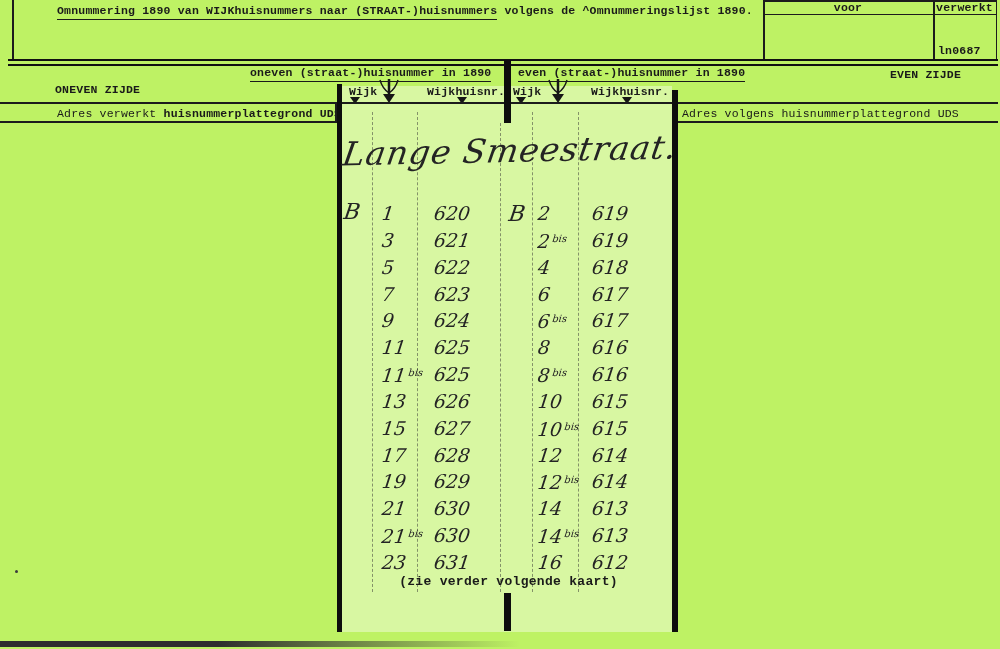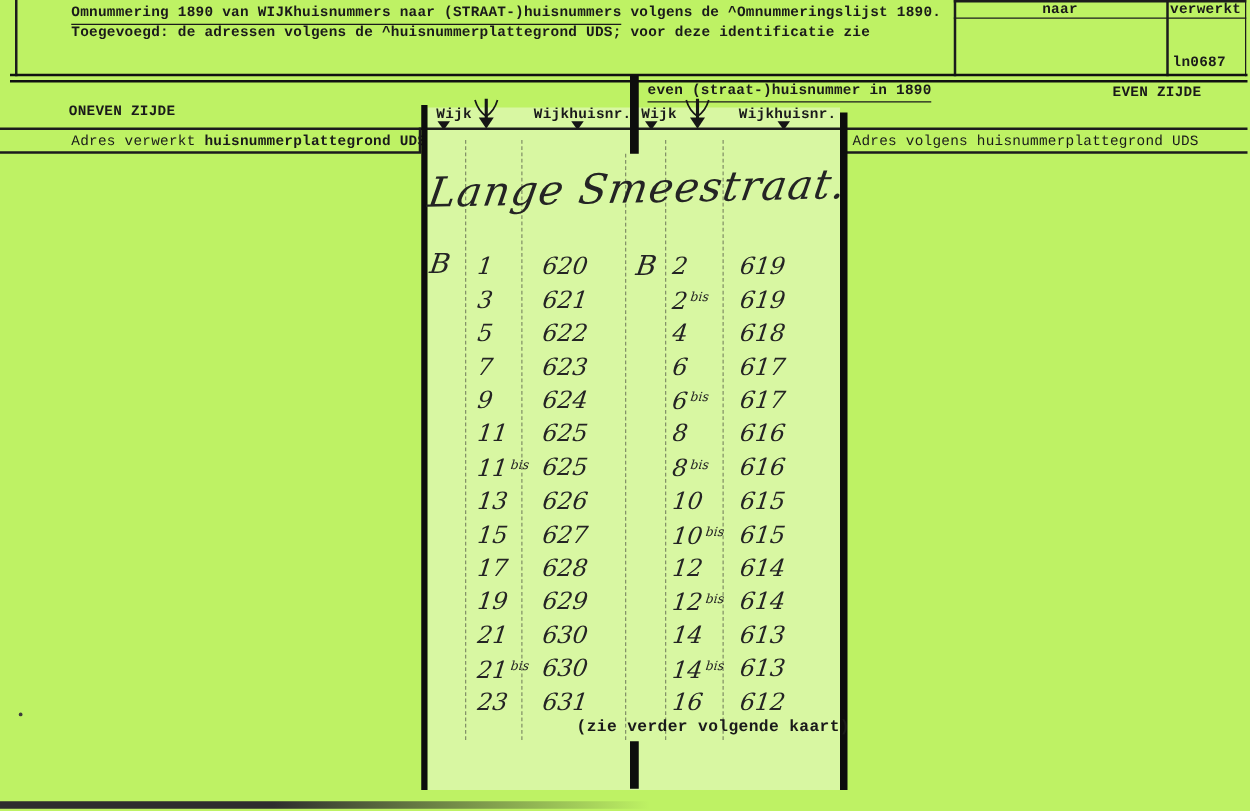--- a/index.html
+++ b/index.html
@@ -23,50 +23,50 @@
   .rows{position:absolute;top:200px;}
   .rows .row{display:flex;height:26.85px;align-items:center;transform:skewX(-7deg);}
   .rows .cell{font-family:"DejaVu Serif","Liberation Serif",serif;font-style:italic;font-size:19px;color:#242424;box-sizing:border-box;white-space:nowrap;line-height:20px;}
   #oneven-rows{left:372px;}
   #oneven-rows .nr-cell{width:50px;padding-left:10px;}
   #oneven-rows .wij-cell{width:80px;padding-left:12px;}
   #even-rows{left:533px;}
   #even-rows .nr-cell{width:45px;padding-left:5px;}
   #even-rows .wij-cell{width:100px;padding-left:14px;}
   sup.bis{font-size:10px;font-style:italic;vertical-align:6px;margin-left:2px;letter-spacing:0;}
-  .footer-note{position:absolute;left:337px;top:574px;width:343px;text-align:right;font-weight:bold;font-size:13px;letter-spacing:.3px;white-space:nowrap;}
+  .footer-note{position:absolute;left:337px;top:574px;width:343px;text-align:center;font-weight:bold;font-size:13px;letter-spacing:.3px;white-space:nowrap;}
   .scan-card{position:absolute;left:342px;top:86px;width:330px;height:546px;background:rgba(255,255,255,.4);}
   .bottom-strip{position:absolute;left:0;top:641px;width:520px;height:6px;
     background:linear-gradient(to right,#2e2e2e 0%,#2e2e2e 42%,rgba(46,46,46,0) 100%);}
   .stray-dot{position:absolute;left:15px;top:570px;width:3px;height:3px;border-radius:50%;background:#3c3c3c;}
 </style>
 </head>
 <body>
 
 <div class="page">
 
   <div class="vl" style="left:12px;top:0;height:61px;width:2px;"></div>
 
   <div class="tw" style="left:57px;top:4px;"><span class="ul">Omnummering 1890 van WIJKhuisnummers naar (STRAAT-)huisnummers</span><span> volgens de ^Omnummeringslijst 1890.</span></div>
-  <div class="tw" style="left:57px;top:20px;">Toegevoegd: de adressen volgens de ^huisnummerplattegrond UDS; voor deze identificatie zie</div>
 
   <div class="hl" style="left:763px;top:0;width:234px;"></div>
   <div class="vl" style="left:763px;top:0;height:61px;"></div>
   <div class="vl" style="left:933px;top:0;height:61px;"></div>
   <div class="vl" style="left:995.5px;top:0;height:61px;"></div>
   <div class="hl" style="left:763px;top:13.5px;width:234px;"></div>
-  <div class="tw" style="left:763px;top:1px;width:170px;text-align:center;">naar</div>
+  <div class="tw" style="left:763px;top:1px;width:170px;text-align:center;">voor</div>
   <div class="tw" style="left:933px;top:1px;width:63px;text-align:center;">verwerkt</div>
   <div class="tw" style="left:938px;top:44px;">ln0687</div>
 
   <div class="hl thick" style="left:8px;top:59px;width:990px;"></div>
   <div class="hl thick" style="left:8px;top:63.5px;width:990px;"></div>
 
   <div class="scan-card"></div>
 
+  <div class="tw" style="left:250px;top:66px;"><span class="ul">oneven (straat-)huisnummer in 1890</span></div>
   <div class="tw" style="left:518px;top:66px;"><span class="ul">even (straat-)huisnummer in 1890</span></div>
 
   <div class="tw" style="left:55px;top:83px;">ONEVEN ZIJDE</div>
   <div class="tw" style="left:890px;top:68px;">EVEN ZIJDE</div>
 
   <div class="tw" style="left:349px;top:85px;">Wijk</div>
   <div class="tw" style="left:427px;top:85px;">Wijkhuisnr.</div>
   <div class="tw" style="left:513px;top:85px;">Wijk</div>
   <div class="tw" style="left:591px;top:85px;">Wijkhuisnr.</div>
 

